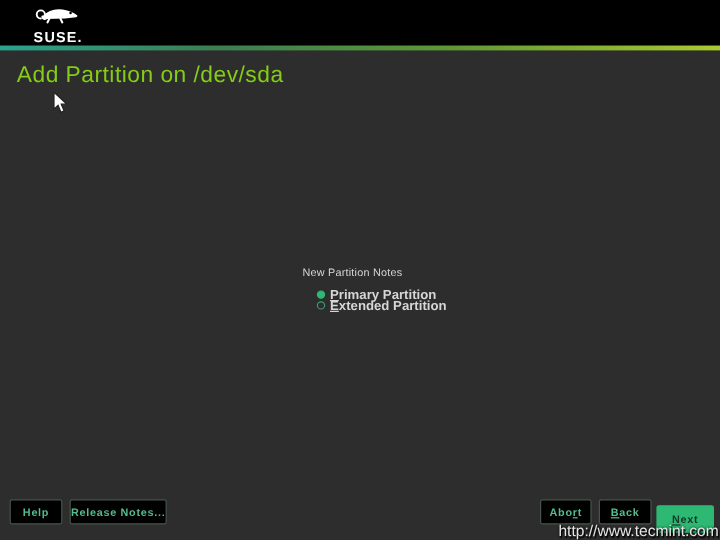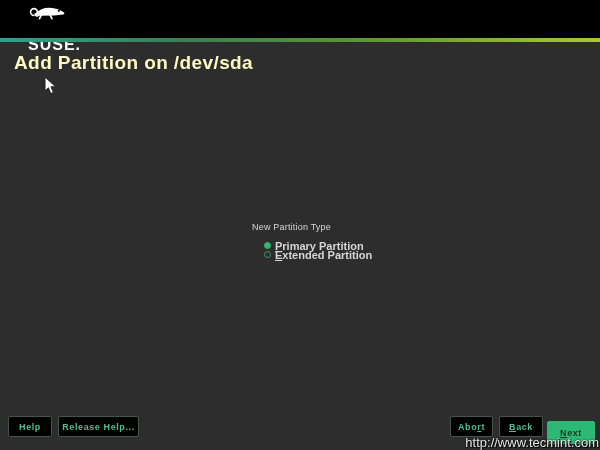--- a/index.html
+++ b/index.html
@@ -10,31 +10,31 @@
     font-family:"Liberation Sans","DejaVu Sans",sans-serif;
   }
   
   .topbar {
     position:absolute; left:0; top:0; width:600px; height:38px;
     background:#000000;
   }
   .logo { position:absolute; left:26px; top:4px; width:70px; height:32px; }
   .logo svg.chameleon { position:absolute; left:2px; top:1px; }
   .logo .logo-text {
-    position:absolute; left:2px; top:32px;
-    color:#ffffff; font-size:16px; font-weight:bold; letter-spacing:1px;
+    position:absolute; left:2px; top:20px;
+    color:#ffffff; font-size:12px; font-weight:bold; letter-spacing:1px;
   }
   .accent-line {
     position:absolute; left:0; top:38px; width:600px; height:4px;
     background:linear-gradient(90deg,#2aa38d 0%, #3b7f52 30%, #5d9734 62%, #a9c92f 100%);
   }
   
   .title {
     position:absolute; left:14px; top:52px;
-    color:#fef9c3; font-size:19px; font-weight:700; letter-spacing:0.4px;
+    color:#84cc16; font-size:19px; font-weight:400; letter-spacing:0.4px;
   }
   
   .center-group { position:absolute; left:252px; top:222px; }
   .group-label { color:#d6d6d6; font-size:9px; letter-spacing:0.2px; }
   .radio-rows { margin-top:9px; margin-left:12px; }
   .radio-row { display:flex; align-items:center; height:9px; cursor:default; }
   .radio {
     width:7px; height:7px; border-radius:50%; margin-right:4px; flex:0 0 auto;
     border:1px solid #3e9a6e; background:transparent;
   }
@@ -81,35 +81,35 @@
       </svg>
       <div class="logo-text">SUSE.</div>
     </div>
   </div>
 
   <div class="accent-line"></div>
 
   <div class="title">Add Partition on /dev/sda</div>
 
   <div class="center-group">
-    <div class="group-label">New Partition Type</div>
+    <div class="group-label">New Partition Notes</div>
     <div class="radio-rows">
       <div class="radio-row">
         <span class="radio selected"></span>
         <span class="radio-label"><u>P</u>rimary Partition</span>
       </div>
       <div class="radio-row">
         <span class="radio"></span>
         <span class="radio-label"><u>E</u>xtended Partition</span>
       </div>
     </div>
   </div>
 
   <div class="btn btn-help">Help</div>
-  <div class="btn btn-rel">Release Help...</div>
+  <div class="btn btn-rel">Release Notes...</div>
   <div class="btn btn-abort">Abo<u>r</u>t</div>
   <div class="btn btn-back"><u>B</u>ack</div>
   <div class="btn btn-next"><u>N</u>ext</div>
 
   <div class="watermark">http://www.tecmint.com</div>
 
   <svg class="cursor" width="13" height="19" viewBox="0 0 13 19">
     <polygon points="1,1 1,15 4.4,11.8 6.8,17.6 9.4,16.4 7,10.8 11.6,10.8" fill="#ffffff" stroke="#222222" stroke-width="1"></polygon>
   </svg>
 

